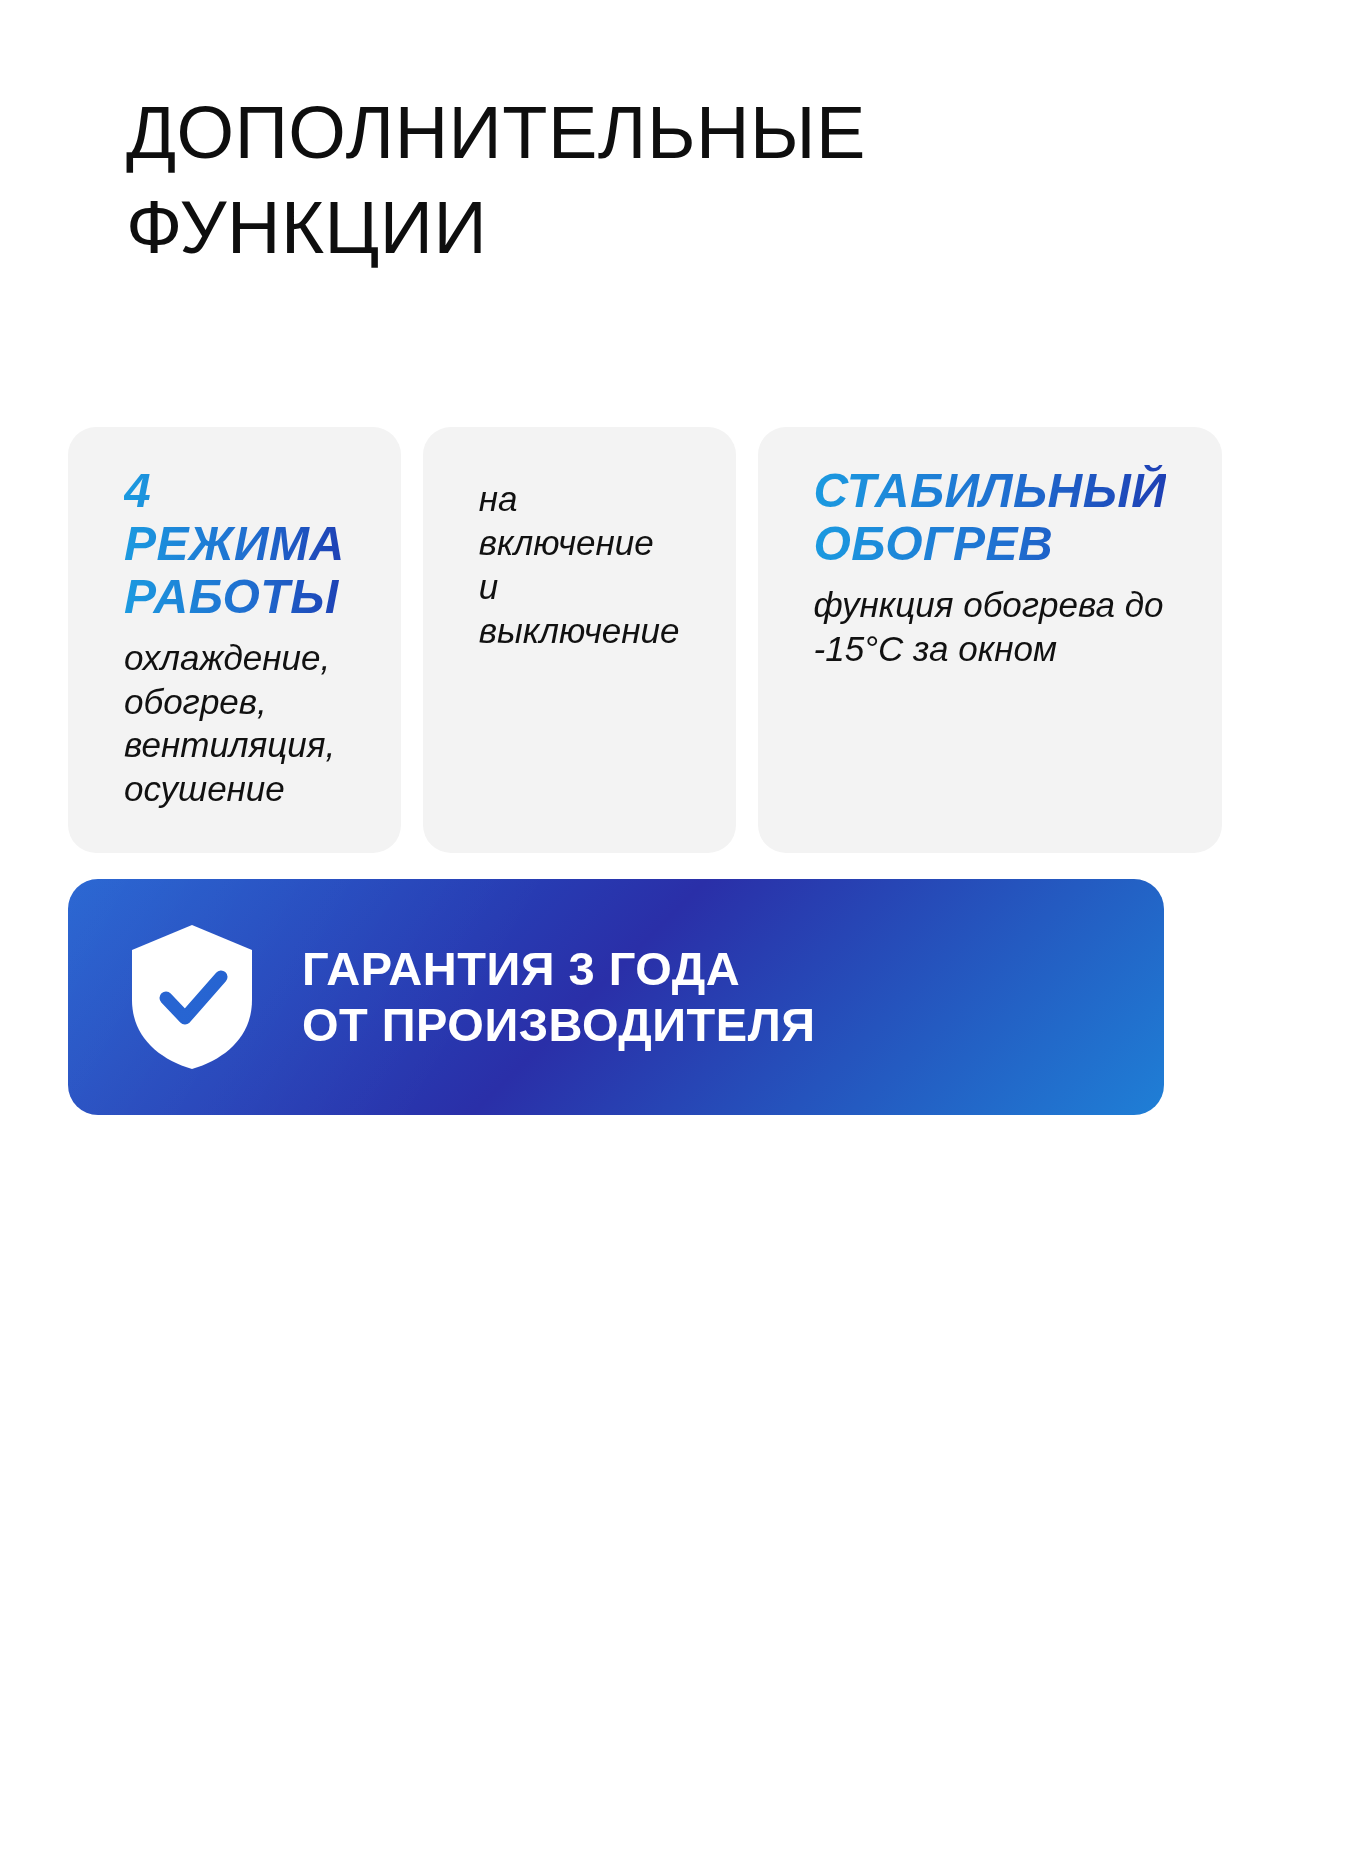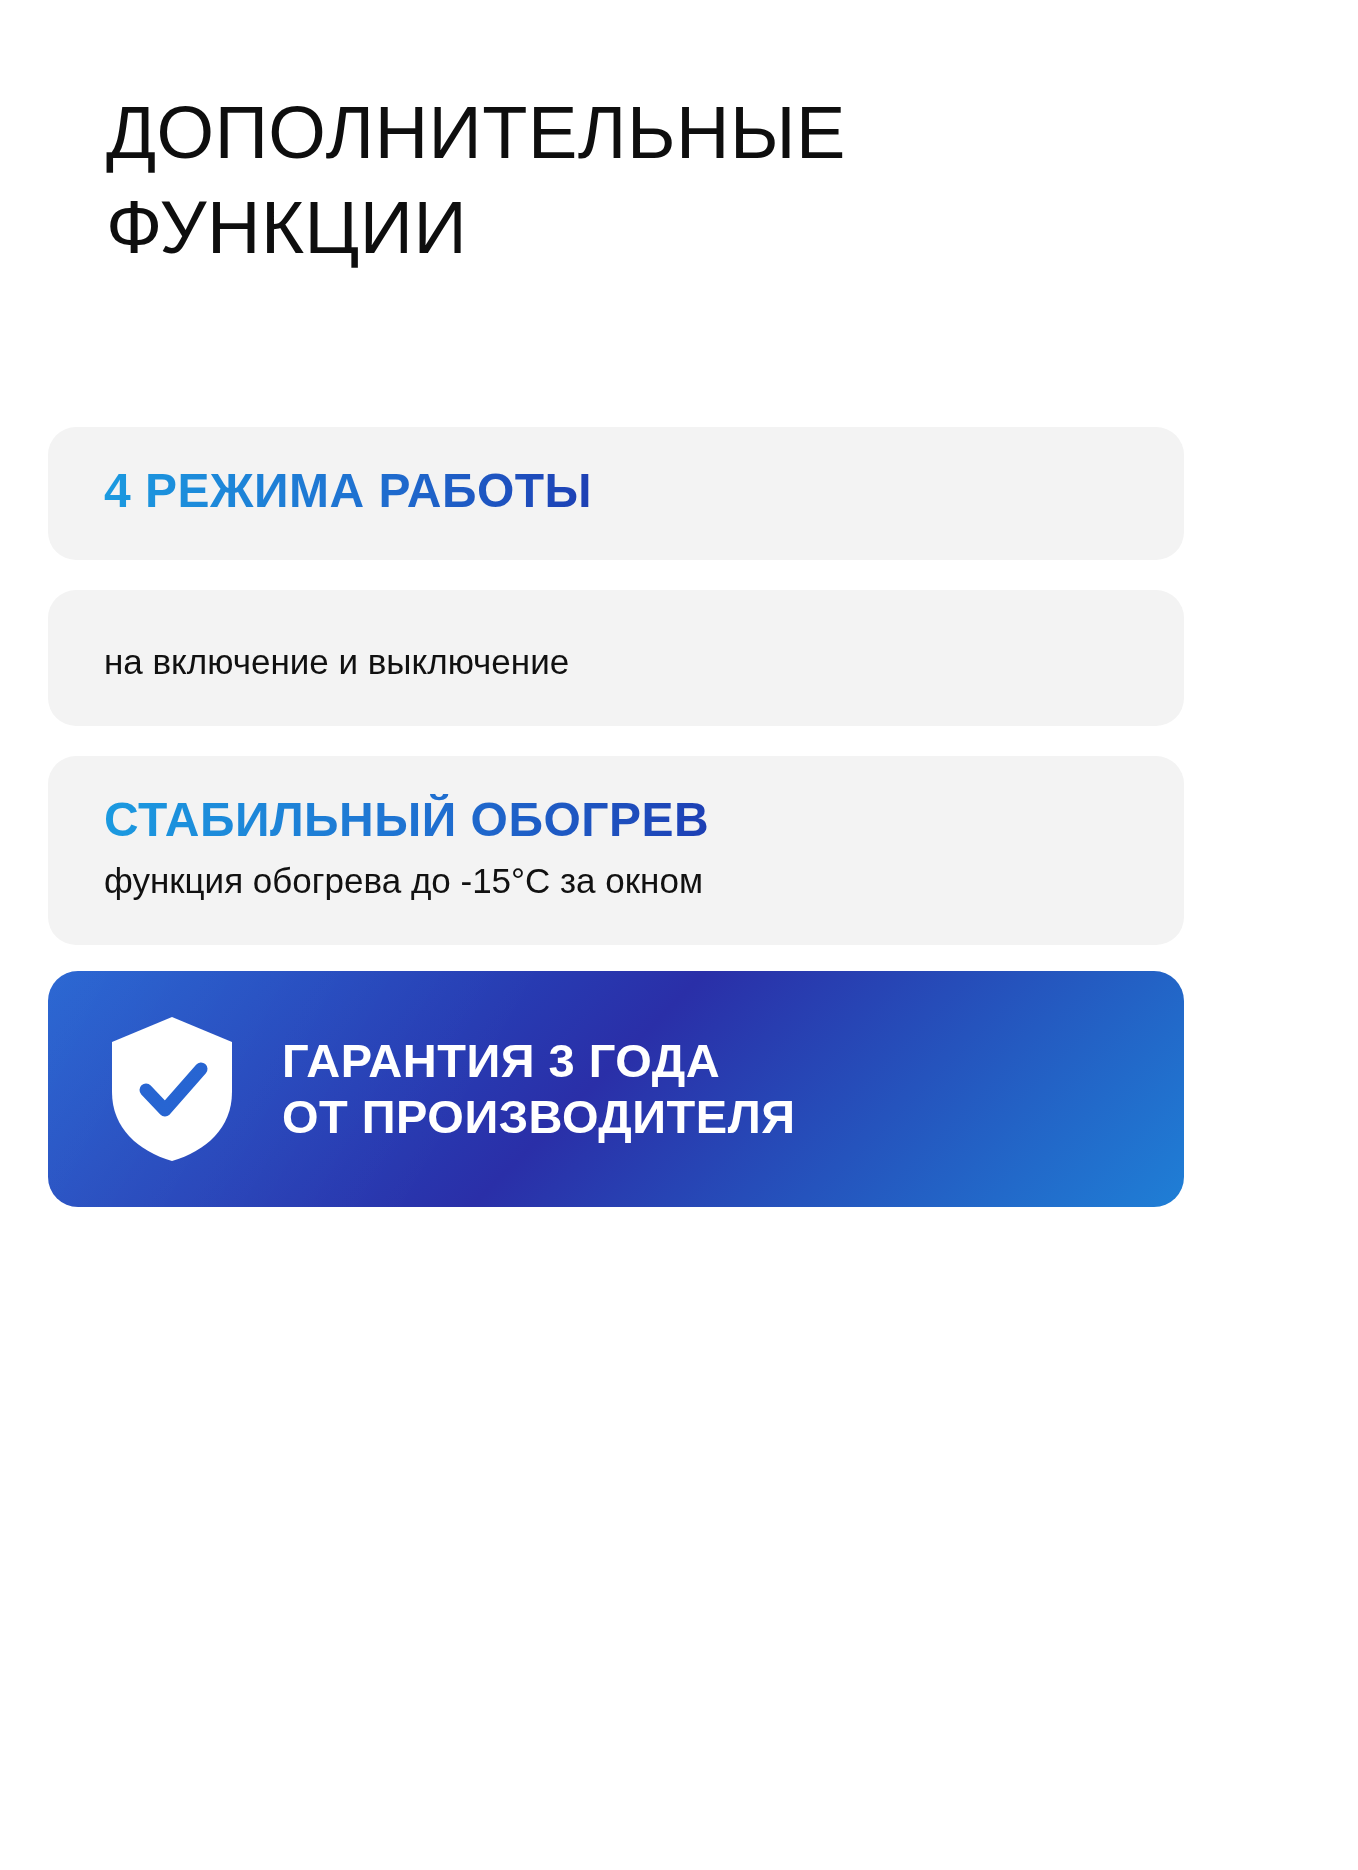--- a/index.html
+++ b/index.html
@@ -12,39 +12,40 @@
     height: 1870px;
     font-family: "Liberation Sans", sans-serif;
     color: #111111;
     overflow: hidden;
   }
   .page {
     position: relative;
     width: 1232px;
     height: 1870px;
     box-sizing: border-box;
-    padding: 0 48px;
+    padding: 0 68px;
   }
   .headline {
     margin: 0;
     padding-top: 86px;
     padding-left: 58px;
     font-size: 74px;
     line-height: 1.28;
     font-weight: 400;
     letter-spacing: 0.5px;
     color: #0e0e0e;
     text-transform: uppercase;
     max-width: 1120px;
   }
   .cards {
     margin-top: 152px;
     display: flex;
-    flex-direction: column;
-    gap: 30px;
+    flex-direction: row;
+    gap: 22px;
+    font-style: italic;
   }
   .card {
     background: #f3f3f3;
     border-radius: 28px;
     padding: 38px 56px 42px 56px;
     box-sizing: border-box;
   }
   .card-title {
     margin: 0;
     font-size: 48px;
@@ -107,20 +108,21 @@
 <body>
 
 <div class="page">
 
   <h1 class="headline">ДОПОЛНИТЕЛЬНЫЕ ФУНКЦИИ</h1>
 
   <div class="cards">
 
     <div class="card">
       <h2 class="card-title">4 РЕЖИМА РАБОТЫ</h2>
+      <p class="card-sub">охлаждение, обогрев, вентиляция, осушение</p>
     </div>
 
 
     <div class="card">
       <p class="card-sub">на включение и выключение</p>
     </div>
 
     <div class="card">
       <h2 class="card-title">СТАБИЛЬНЫЙ ОБОГРЕВ</h2>
       <p class="card-sub">функция  обогрева до -15°C за окном</p>

